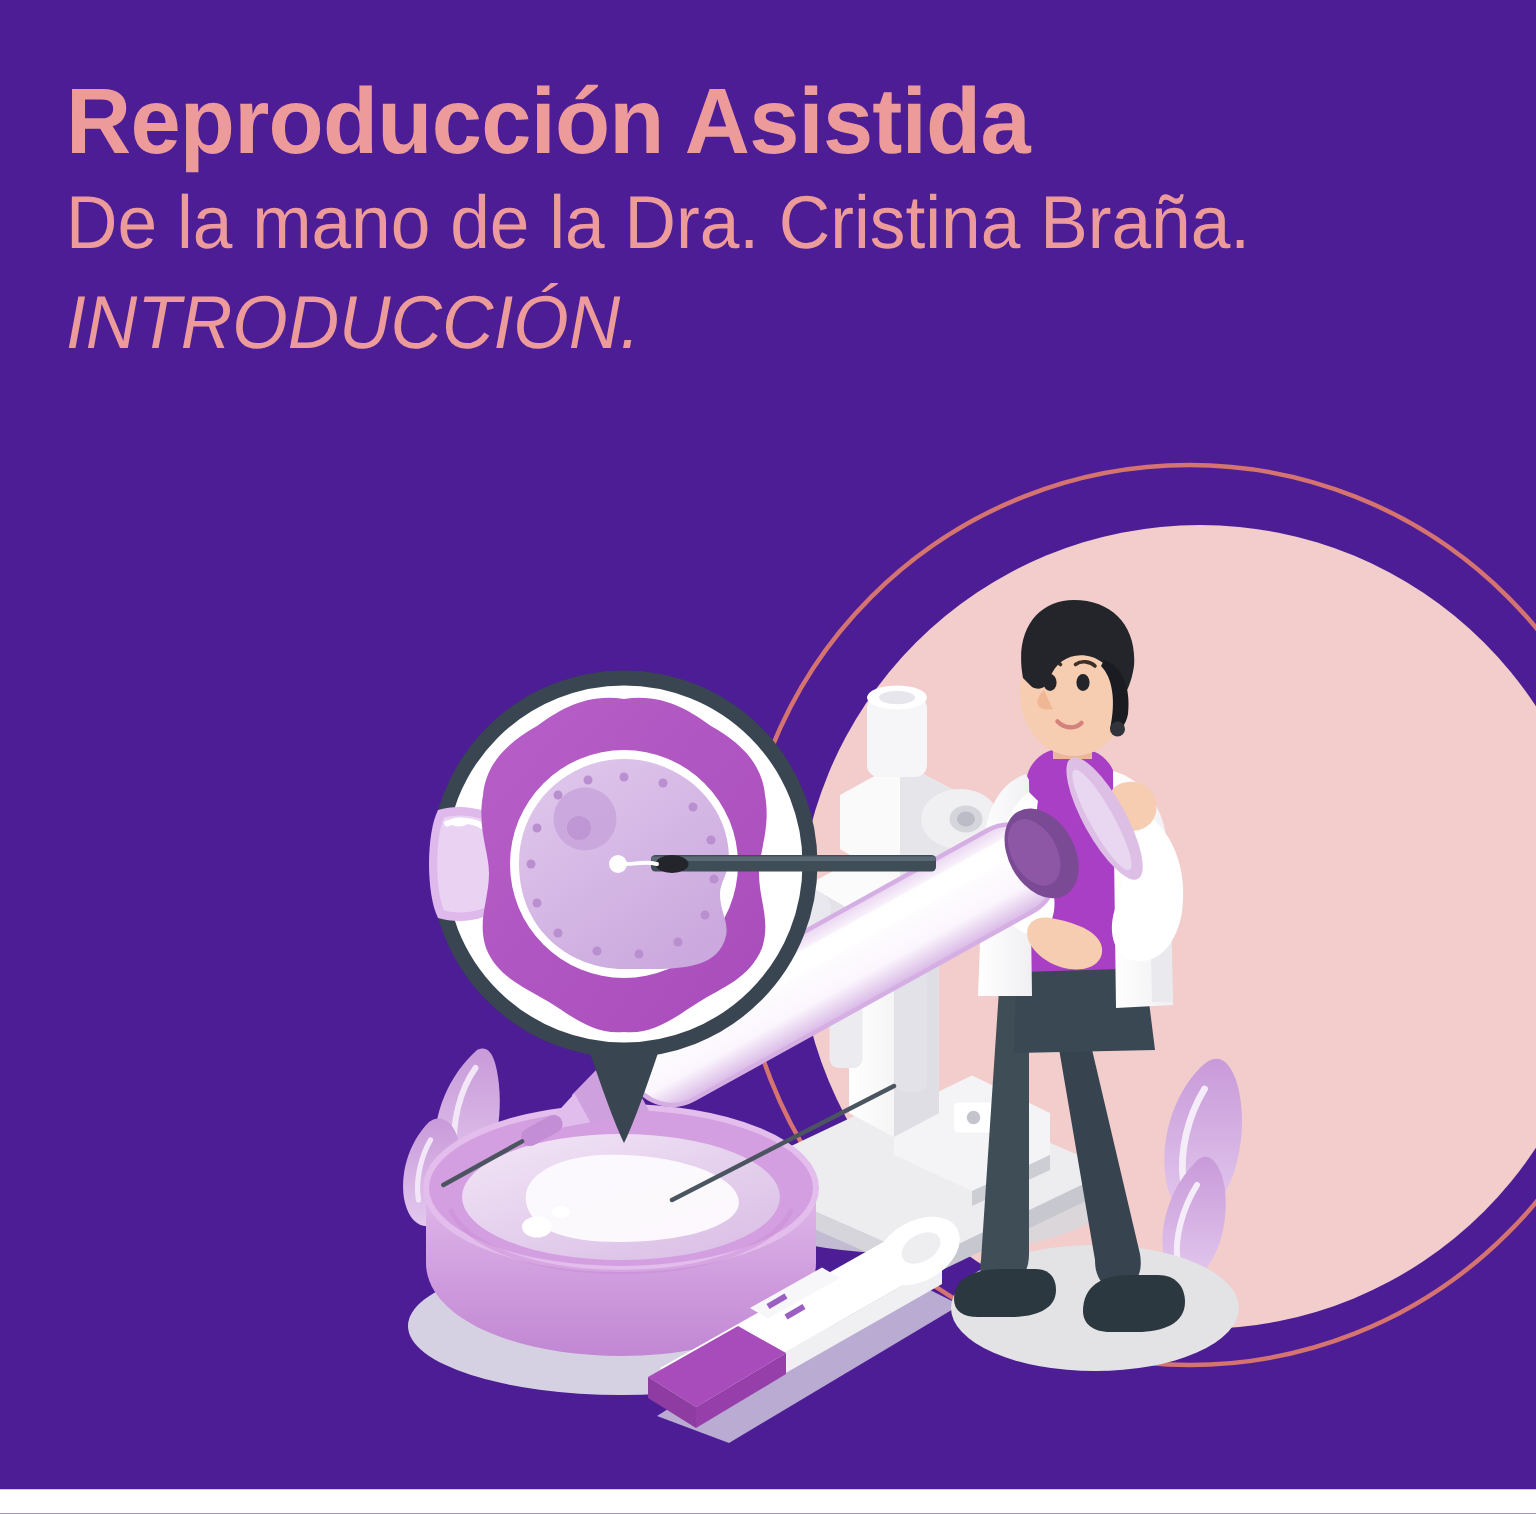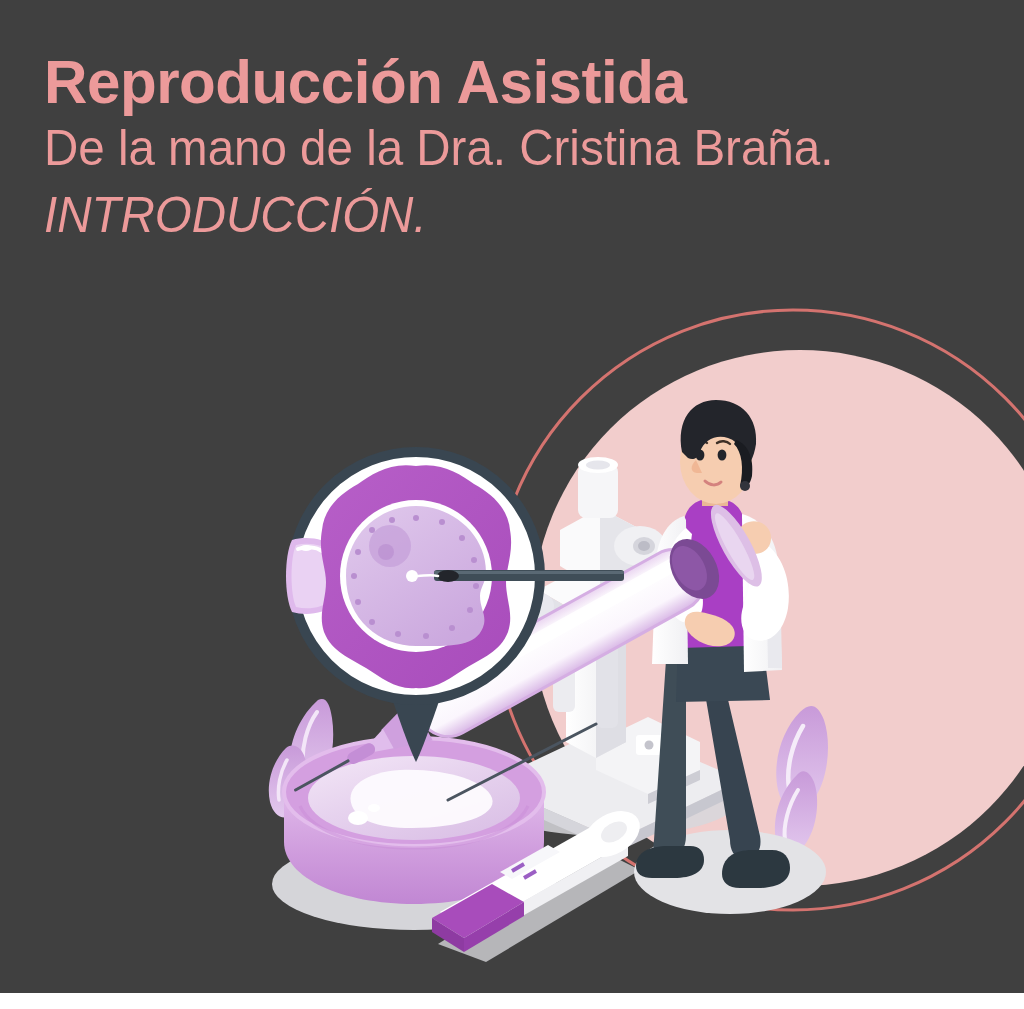--- a/index.html
+++ b/index.html
@@ -7,21 +7,21 @@
     padding: 0;
     background: #ffffff;
   }
   body {
     font-family: "Liberation Sans", sans-serif;
   }
   #poster {
     position: relative;
     width: 1024px;
     height: 993px;
-    background: #404040;
+    background: #4c1d95;
     overflow: hidden;
   }
 
   
   .heading {
     position: absolute;
     left: 44px;
     top: 50px;
     width: 960px;
     z-index: 40;

